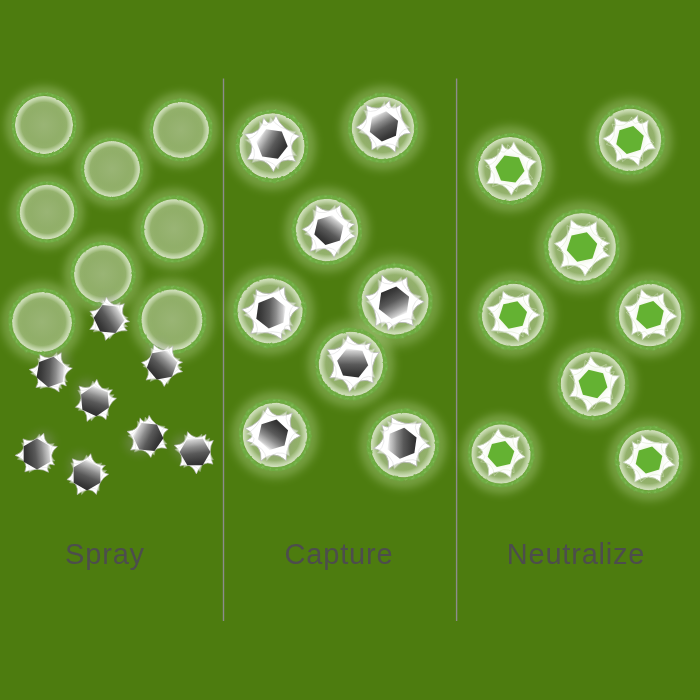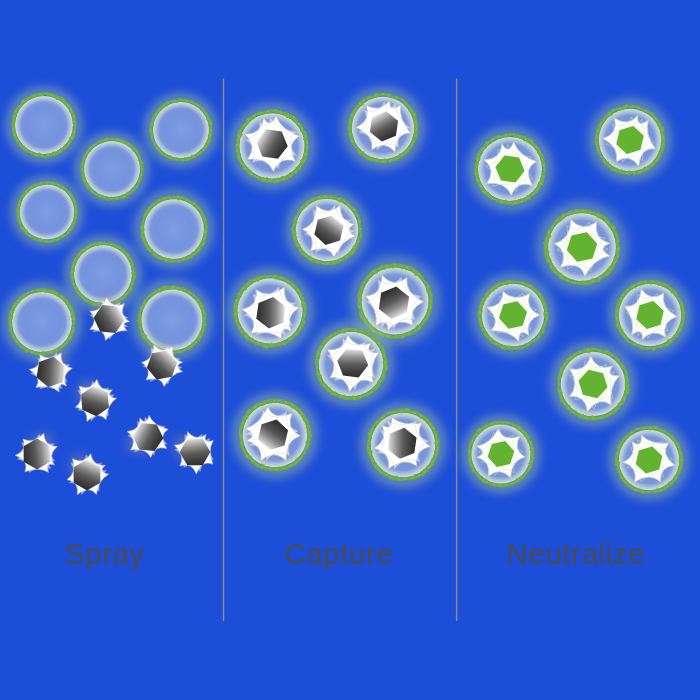--- a/index.html
+++ b/index.html
@@ -1,16 +1,16 @@
 <!DOCTYPE html>
 <html><head>
 <meta charset="utf-8">
 <style>
   html,body{margin:0;padding:0;background:#ffffff;}
-  #stage{position:relative;width:700px;height:700px;background:#1d4ed8;overflow:hidden;}
+  #stage{position:relative;width:700px;height:700px;background:#4d7c0f;overflow:hidden;}
   svg{display:block;}
 </style>
 </head>
 <body>
 <div id="stage">
 <svg width="700" height="700" viewBox="0 0 700 700">
 <defs>
   <filter id="rough" x="-30%" y="-30%" width="160%" height="160%">
     <feTurbulence type="fractalNoise" baseFrequency="0.16" numOctaves="3" seed="7" result="n"></feTurbulence>
     <feDisplacementMap in="SourceGraphic" in2="n" scale="2.8" xChannelSelector="R" yChannelSelector="G"></feDisplacementMap>

